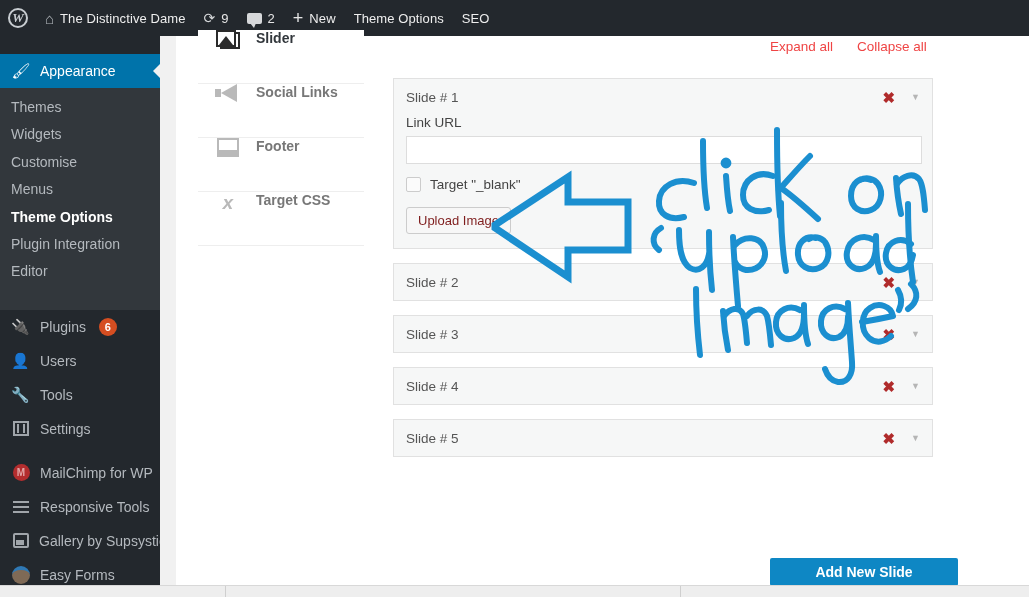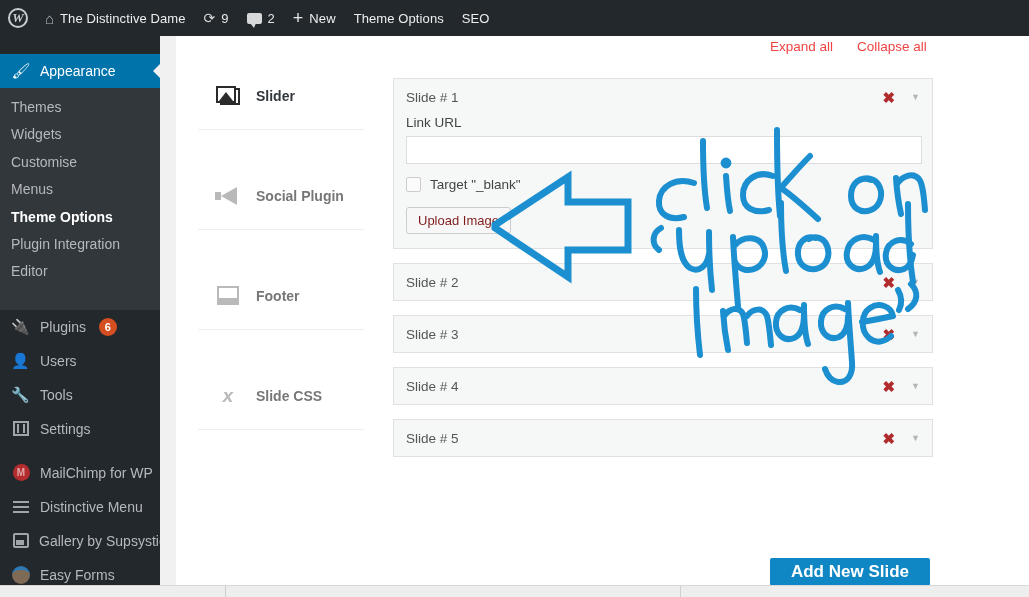--- a/index.html
+++ b/index.html
@@ -156,27 +156,26 @@
     width: 853px; height: 549px;
     background: #ffffff;
   }
 
   
   .tabs {
     position: absolute; top: 30px; left: 198px;
     width: 166px;
   }
   .tab-item {
-    display: flex; align-items: center; gap: 14px;
-    height: 68px; padding-left: 16px;
+    display: flex; align-items: flex-start; gap: 14px;
+    height: 54px; padding-left: 16px;
     background: #ffffff;
     border-bottom: 1px solid #eeeeee;
     color: #777777; font-size: 14px; font-weight: bold;
     position: relative;
-    margin-top: 32px;
   }
   .tab-item.active {
     width: 166px; color: #32373c;
     border-bottom: 1px solid #eeeeee;
   }
   .tab-icon { width: 28px; display: inline-flex; align-items: center; justify-content: center; }
 
   .ico-slider {
     width: 24px; height: 20px; position: relative; display: inline-block;
   }
@@ -275,23 +274,23 @@
     font-family: "Liberation Sans", sans-serif;
   }
 
   
   .slide-collapsed { height: 38px; }
   .slide-collapsed .slide-header { height: 36px; }
 
   
   .add-btn {
     position: absolute; top: 558px; left: 770px;
-    width: 160px; height: 28px;
+    width: 188px; height: 28px;
     background: #0e87c4; color: #ffffff;
-    font-size: 17px; font-weight: bold;
+    font-size: 14px; font-weight: bold;
     display: flex; align-items: center; justify-content: center;
     border: none; border-radius: 2px;
     font-family: "Liberation Sans", sans-serif;
   }
 
   
   .bottom-strip {
     position: absolute; left: 0; top: 585px;
     width: 1029px; height: 12px; background: #eeeeee;
     border-top: 1px solid #d8d8d8;
@@ -396,21 +395,21 @@
     </div>
 
     <div class="menu-item">
       <span class="mi-icon">
           <span class="ic-lines">
             <span></span>
             <span></span>
             <span></span>
           </span>
         </span>
-      <span class="menu-label">Distinctive Menu</span>
+      <span class="menu-label">Responsive Tools</span>
     </div>
 
     <div class="menu-item">
       <span class="mi-icon">
           <span class="ic-gallery"></span>
         </span>
       <span class="menu-label">Gallery by Supsystic</span>
     </div>
 
     <div class="menu-item">
@@ -431,33 +430,33 @@
             <span class="s-back"></span>
             <span class="s-front"></span>
           </span>
       </span>
       <span>Slider</span>
     </div>
     <div class="tab-item">
       <span class="tab-icon">
           <span class="ico-megaphone"></span>
         </span>
-      <span>Social Plugin</span>
+      <span>Social Links</span>
     </div>
     <div class="tab-item">
       <span class="tab-icon">
           <span class="ico-footer"></span>
         </span>
       <span>Footer</span>
     </div>
     <div class="tab-item">
       <span class="tab-icon">
           <span class="ico-css">x</span>
         </span>
-      <span>Slide CSS</span>
+      <span>Target CSS</span>
     </div>
   </div>
 
   <div class="ec-links">
     <span class="ec-link">Expand all</span>
     <span class="ec-link">Collapse all</span>
   </div>
 
   <div class="slides">
 

